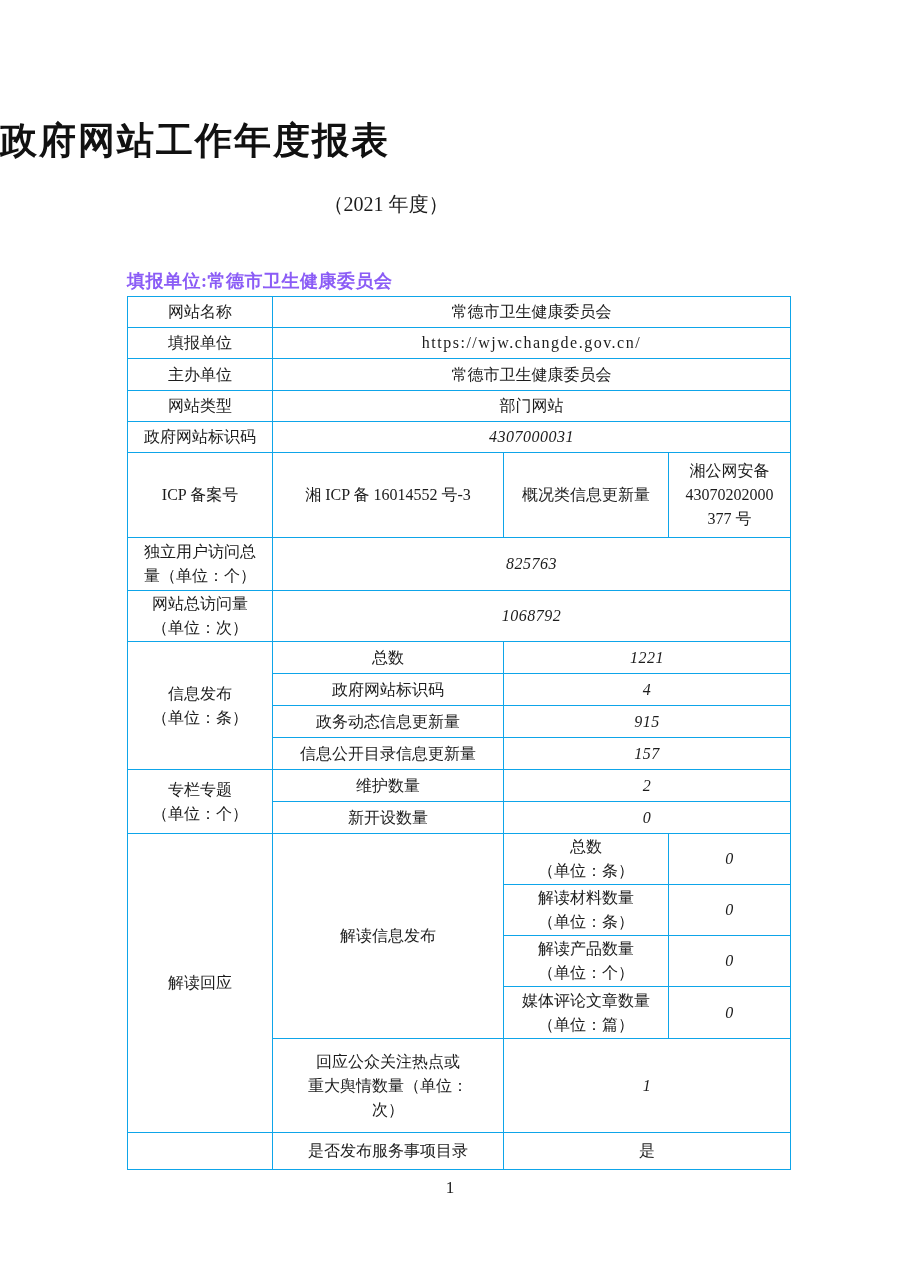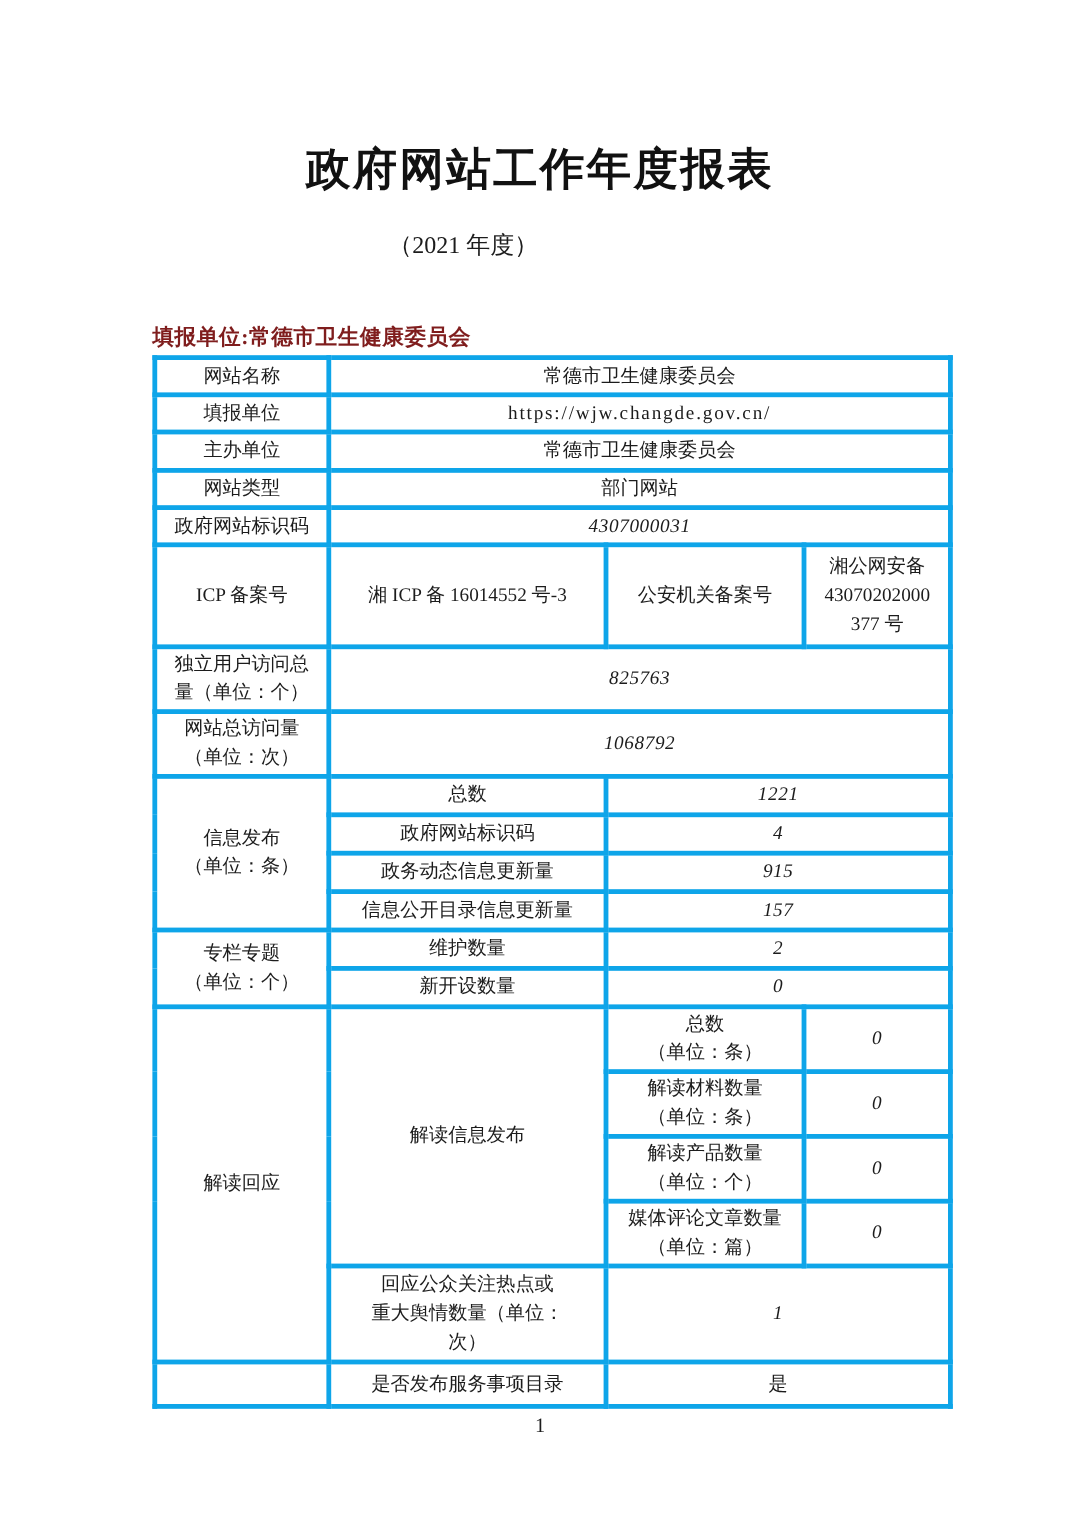--- a/index.html
+++ b/index.html
@@ -18,21 +18,20 @@
     position: absolute;
     left: 0; top: 0;
     width: 900px; height: 1272px;
     background: #ffffff;
   }
   .doc-title {
     position: absolute;
     left: 0;
     top: 116px;
     width: 900px;
-    text-align: center;
     font-family: Liberation Serif, serif;
     font-weight: 700;
     font-size: 37px;
     letter-spacing: 2px;
     color: #111111;
   }
   .doc-subtitle {
     position: absolute;
     left: 0;
     top: 191px;
@@ -41,33 +40,33 @@
     font-size: 20px;
     color: #1c1c1c;
   }
   .unit-line {
     position: absolute;
     left: 127px;
     top: 269px;
     font-size: 18px;
     font-weight: 700;
     letter-spacing: 0.5px;
-    color: #7f1d1d;
+    color: #8b5cf6;
     text-align: center;
   }
   .report-table {
     position: absolute;
     left: 127px;
     top: 296px;
     width: 663px;
     border-collapse: collapse;
     table-layout: fixed;
   }
   .report-table td {
-    border: 4px solid #0ea5e9;
+    border: 1px solid #0ea5e9;
     text-align: center;
     vertical-align: middle;
     font-size: 16px;
     line-height: 1.5;
     padding: 1px 4px;
     white-space: pre-line;
     overflow: hidden;
     color: #1c1c1c;
   }
   .report-table td.url-cell {
@@ -120,21 +119,21 @@
         <td>网站类型</td>
         <td colspan="3">部门网站</td>
       </tr>
       <tr style="height:31px">
         <td>政府网站标识码</td>
         <td colspan="3" class="num-cell">4307000031</td>
       </tr>
       <tr style="height:85px">
         <td>ICP 备案号</td>
         <td>湘 ICP 备 16014552 号-3</td>
-        <td>公安机关备案号</td>
+        <td>概况类信息更新量</td>
         <td>湘公网安备
 43070202000
 377 号</td>
       </tr>
       <tr style="height:53px">
         <td>独立用户访问总
 量（单位：个）</td>
         <td colspan="3" class="num-cell">825763</td>
       </tr>
       <tr style="height:48px">
@@ -185,21 +184,21 @@
       <tr style="height:50px">
         <td>解读产品数量
 （单位：个）</td>
         <td class="num-cell">0</td>
       </tr>
       <tr style="height:52px">
         <td>媒体评论文章数量
 （单位：篇）</td>
         <td class="num-cell">0</td>
       </tr>
-      <tr style="height:80px">
+      <tr style="height:94px">
         <td>回应公众关注热点或
 重大舆情数量（单位：
 次）</td>
         <td colspan="2" class="num-cell">1</td>
       </tr>
       <tr style="height:37px">
         <td></td>
         <td>是否发布服务事项目录</td>
         <td colspan="2">是</td>
       </tr>

